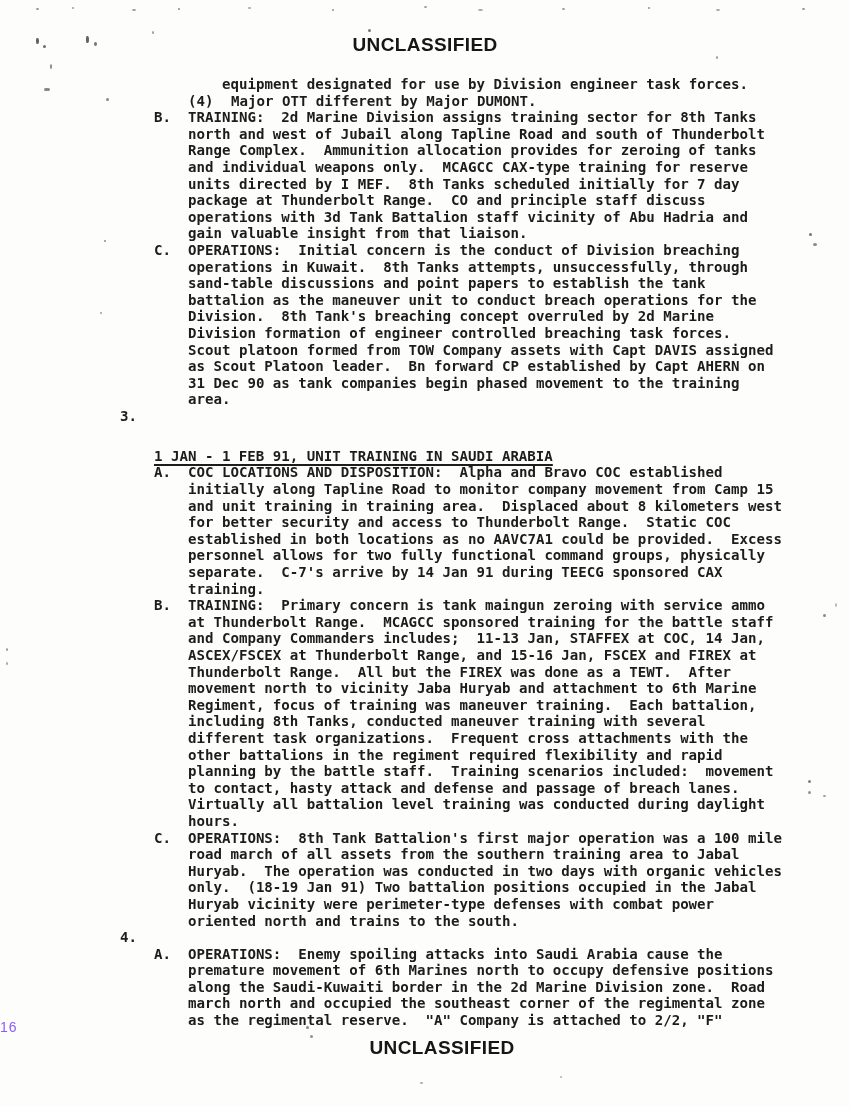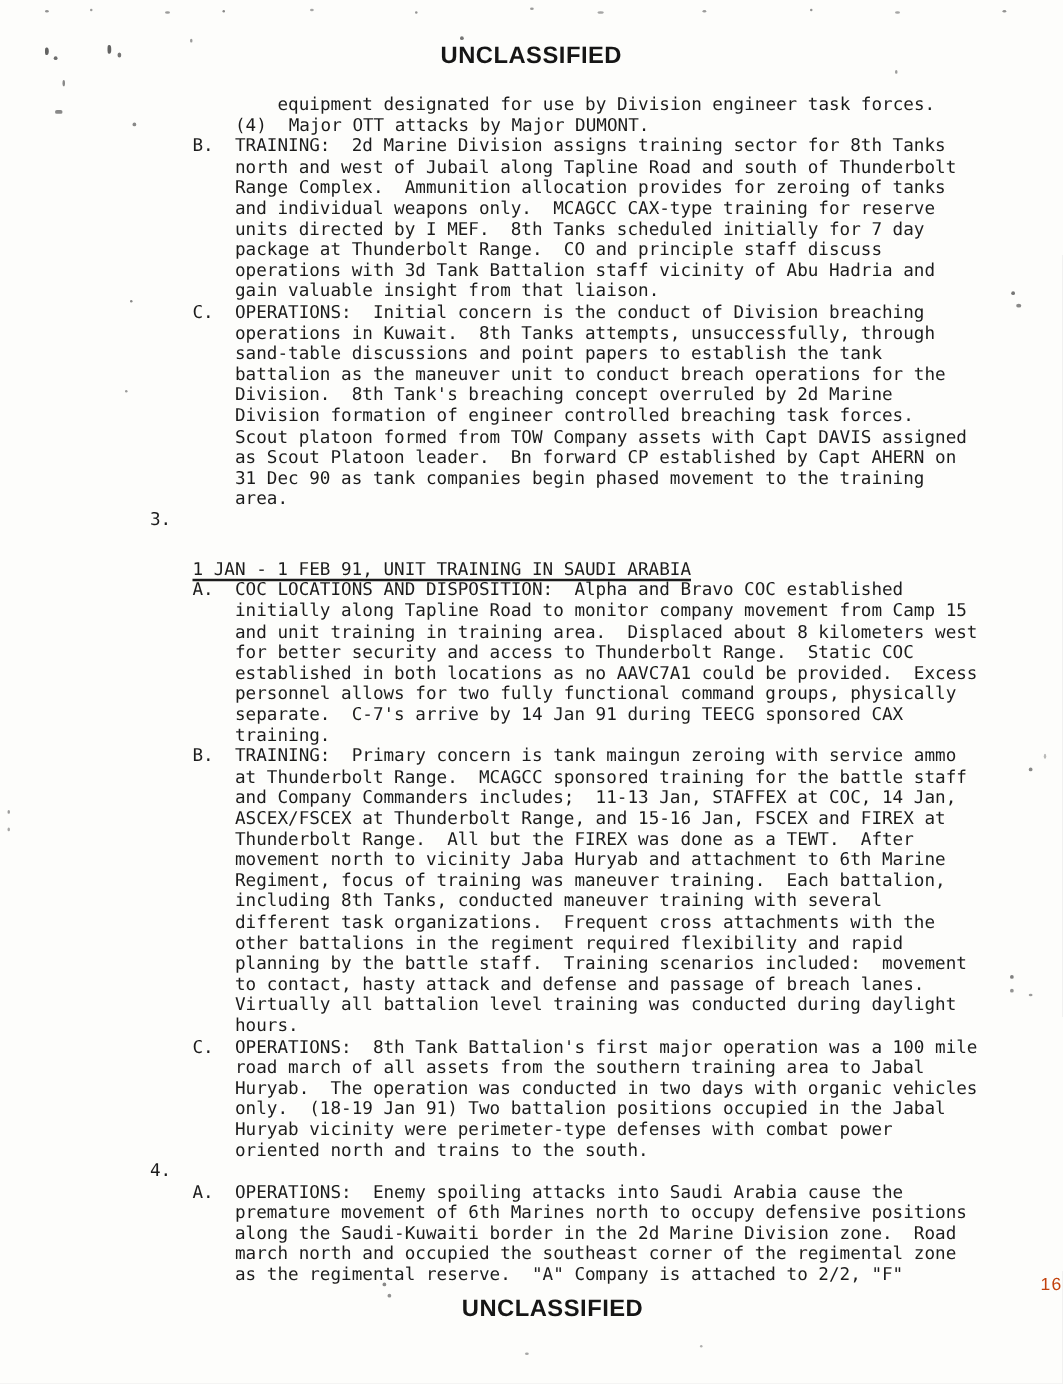--- a/index.html
+++ b/index.html
@@ -18,30 +18,30 @@
     font-weight:700;
     font-size:19px;
     letter-spacing:0.4px;
     color:#161616;
   }
   .classification.top { top:34px; }
   .classification.bottom { top:1037px; padding-left:34px; }
   .page-number {
     position:absolute; left:0; right:0;
     top:1019px;
-    text-align:right;
+    text-align:left;
     font-family:"Liberation Sans", sans-serif;
     font-size:14px;
     letter-spacing:1px;
-    color:#c2410c;
+    color:#8b5cf6;
   }
   #doc-body {
     position:absolute; top:76px; left:0; right:0;
     font-family:"DejaVu Sans Mono", monospace;
-    font-weight:400;
+    font-weight:700;
     font-size:14.1px;
     line-height:16.6px;
     color:#1c1c1c;
   }
   .blk { display:flex; }
   .lvl-num    { padding-left:120px; }
   .lvl-letter { padding-left:154px; }
   .lvl-paren  { padding-left:188px; }
   .lvl-cont   { padding-left:222px; }
   .marker { flex:none; width:34px; white-space:pre; }
@@ -67,21 +67,21 @@
   <div class="classification top">UNCLASSIFIED</div>
 
   <div id="doc-body">
 
     <div class="blk lvl-cont">
       <span class="txt">equipment designated for use by Division engineer task forces.</span>
     </div>
 
     <div class="blk lvl-paren">
       <span class="marker">(4)</span>
-      <span class="txt">Major OTT attacks by Major DUMONT.</span>
+      <span class="txt">Major OTT different by Major DUMONT.</span>
     </div>
 
     <div class="blk lvl-letter">
       <span class="marker">B.</span>
       <span class="txt">TRAINING:  2d Marine Division assigns training sector for 8th Tanks
 north and west of Jubail along Tapline Road and south of Thunderbolt
 Range Complex.  Ammunition allocation provides for zeroing of tanks
 and individual weapons only.  MCAGCC CAX-type training for reserve
 units directed by I MEF.  8th Tanks scheduled initially for 7 day
 package at Thunderbolt Range.  CO and principle staff discuss

